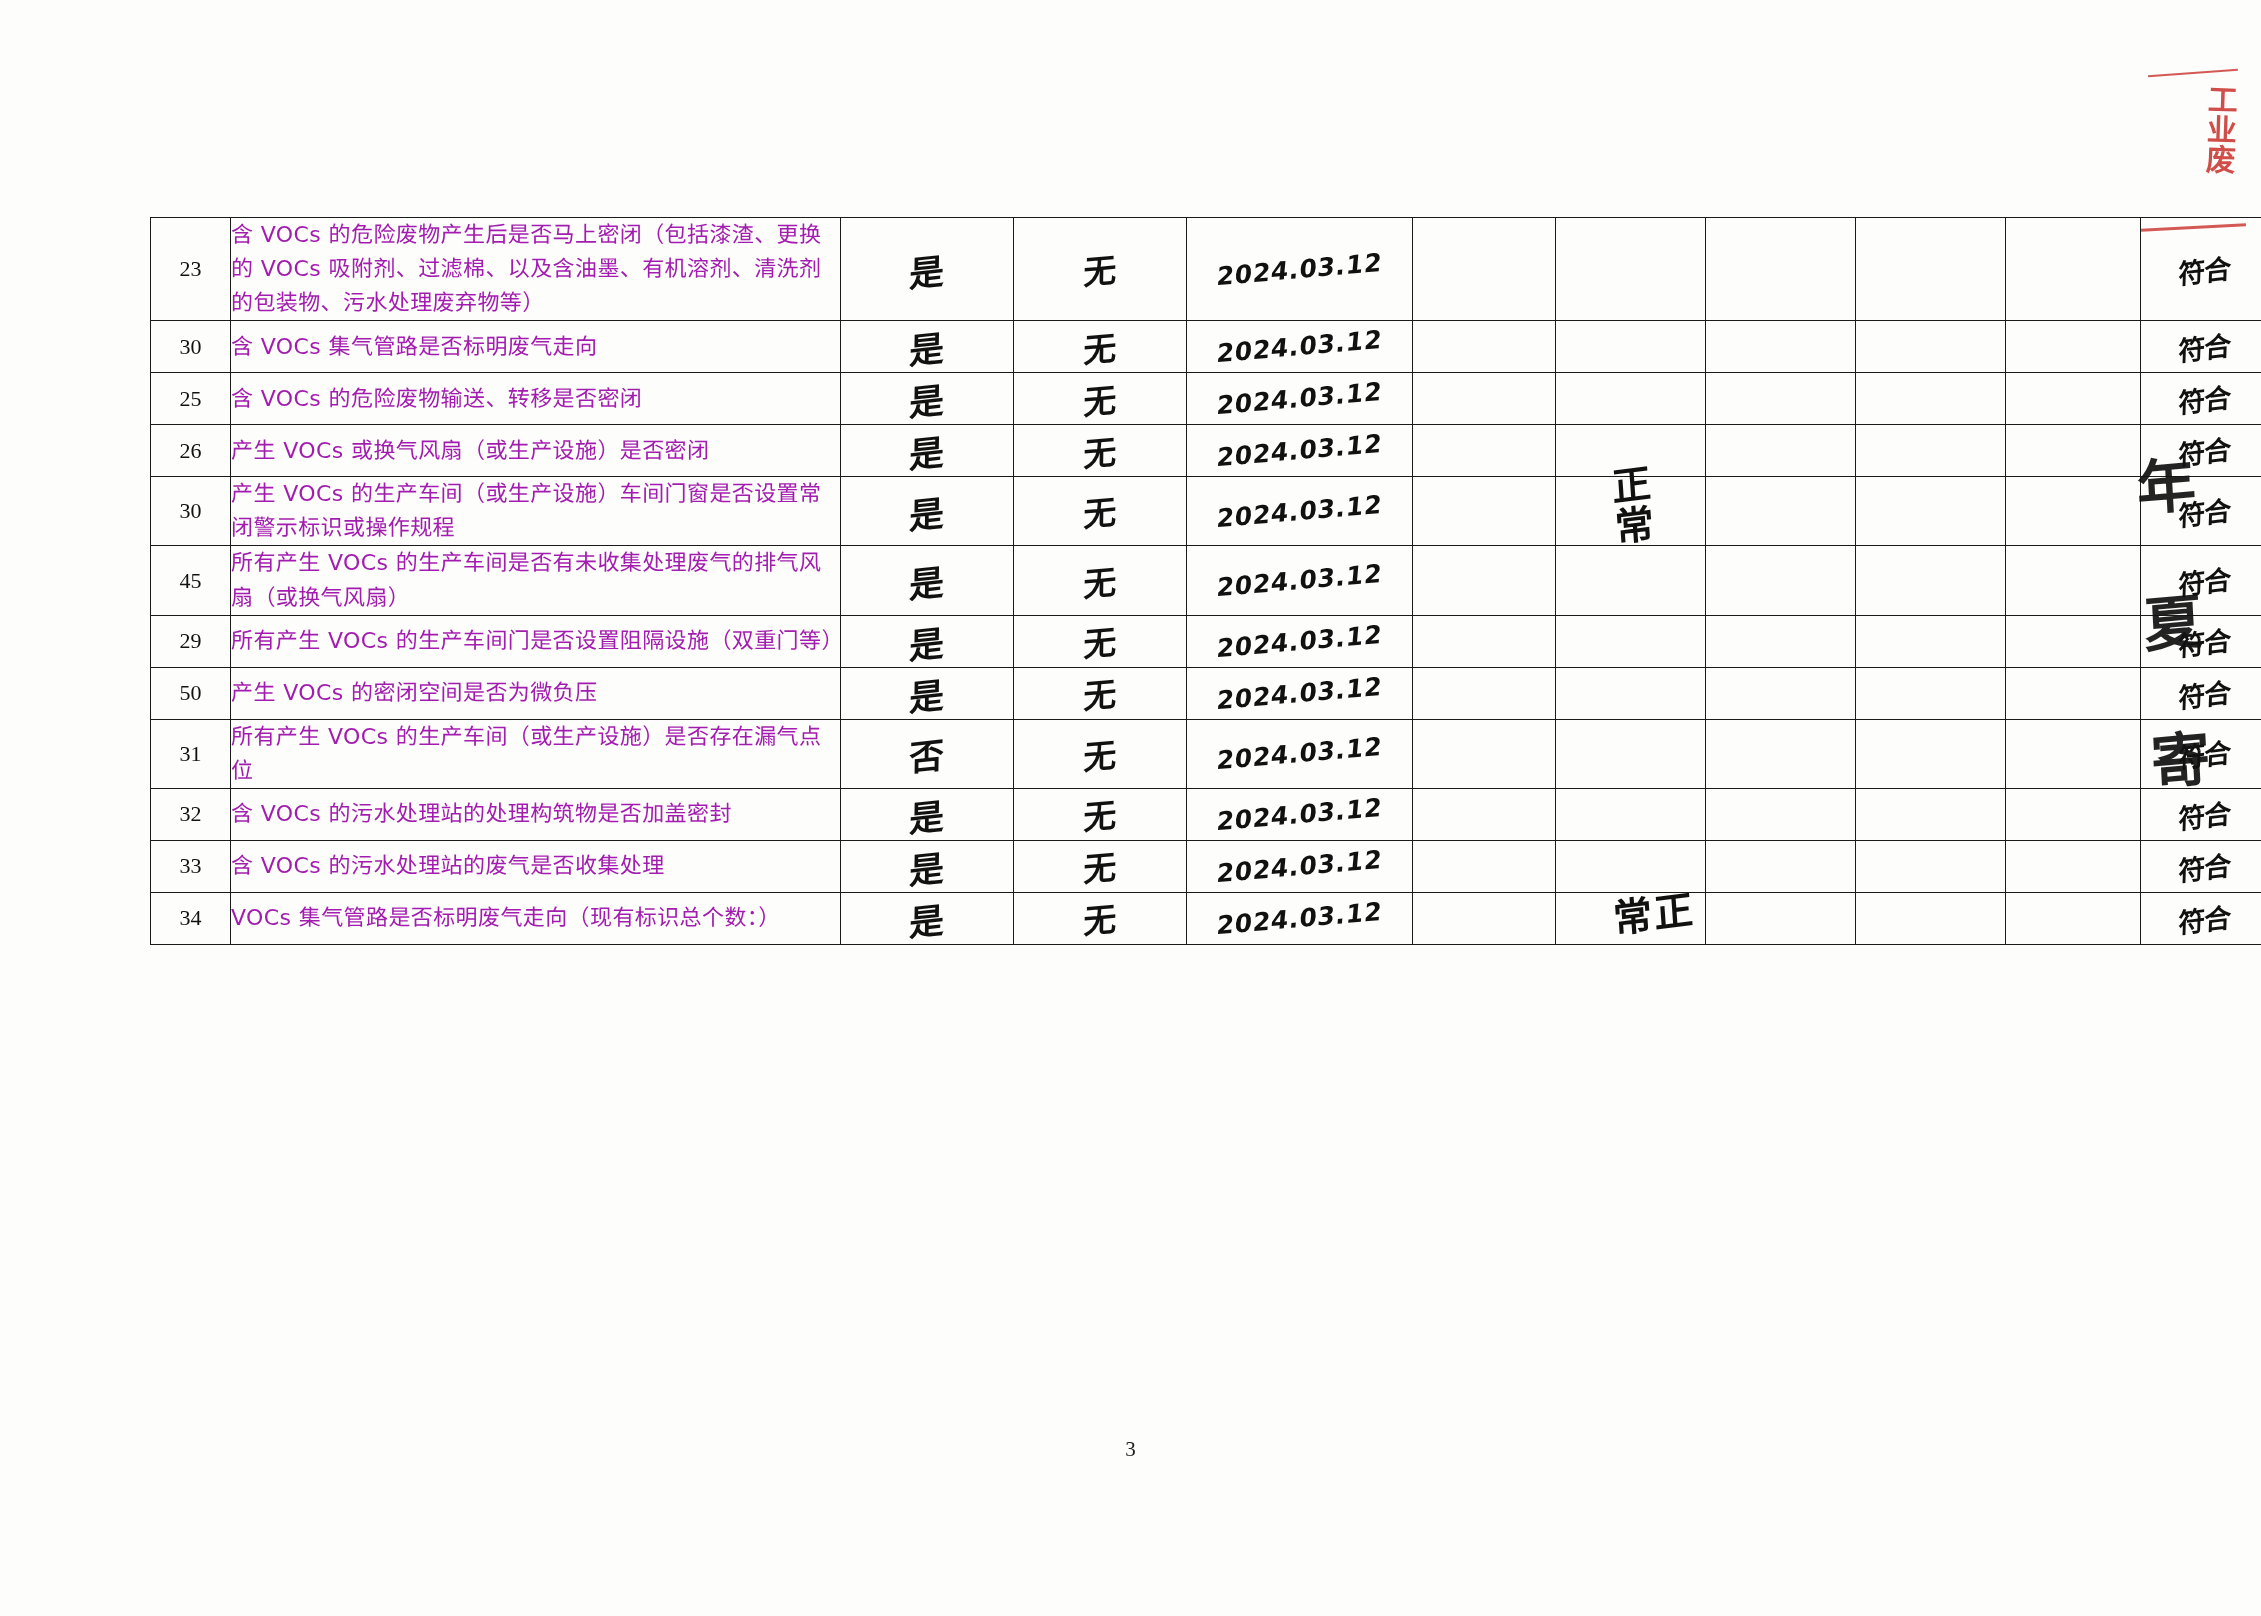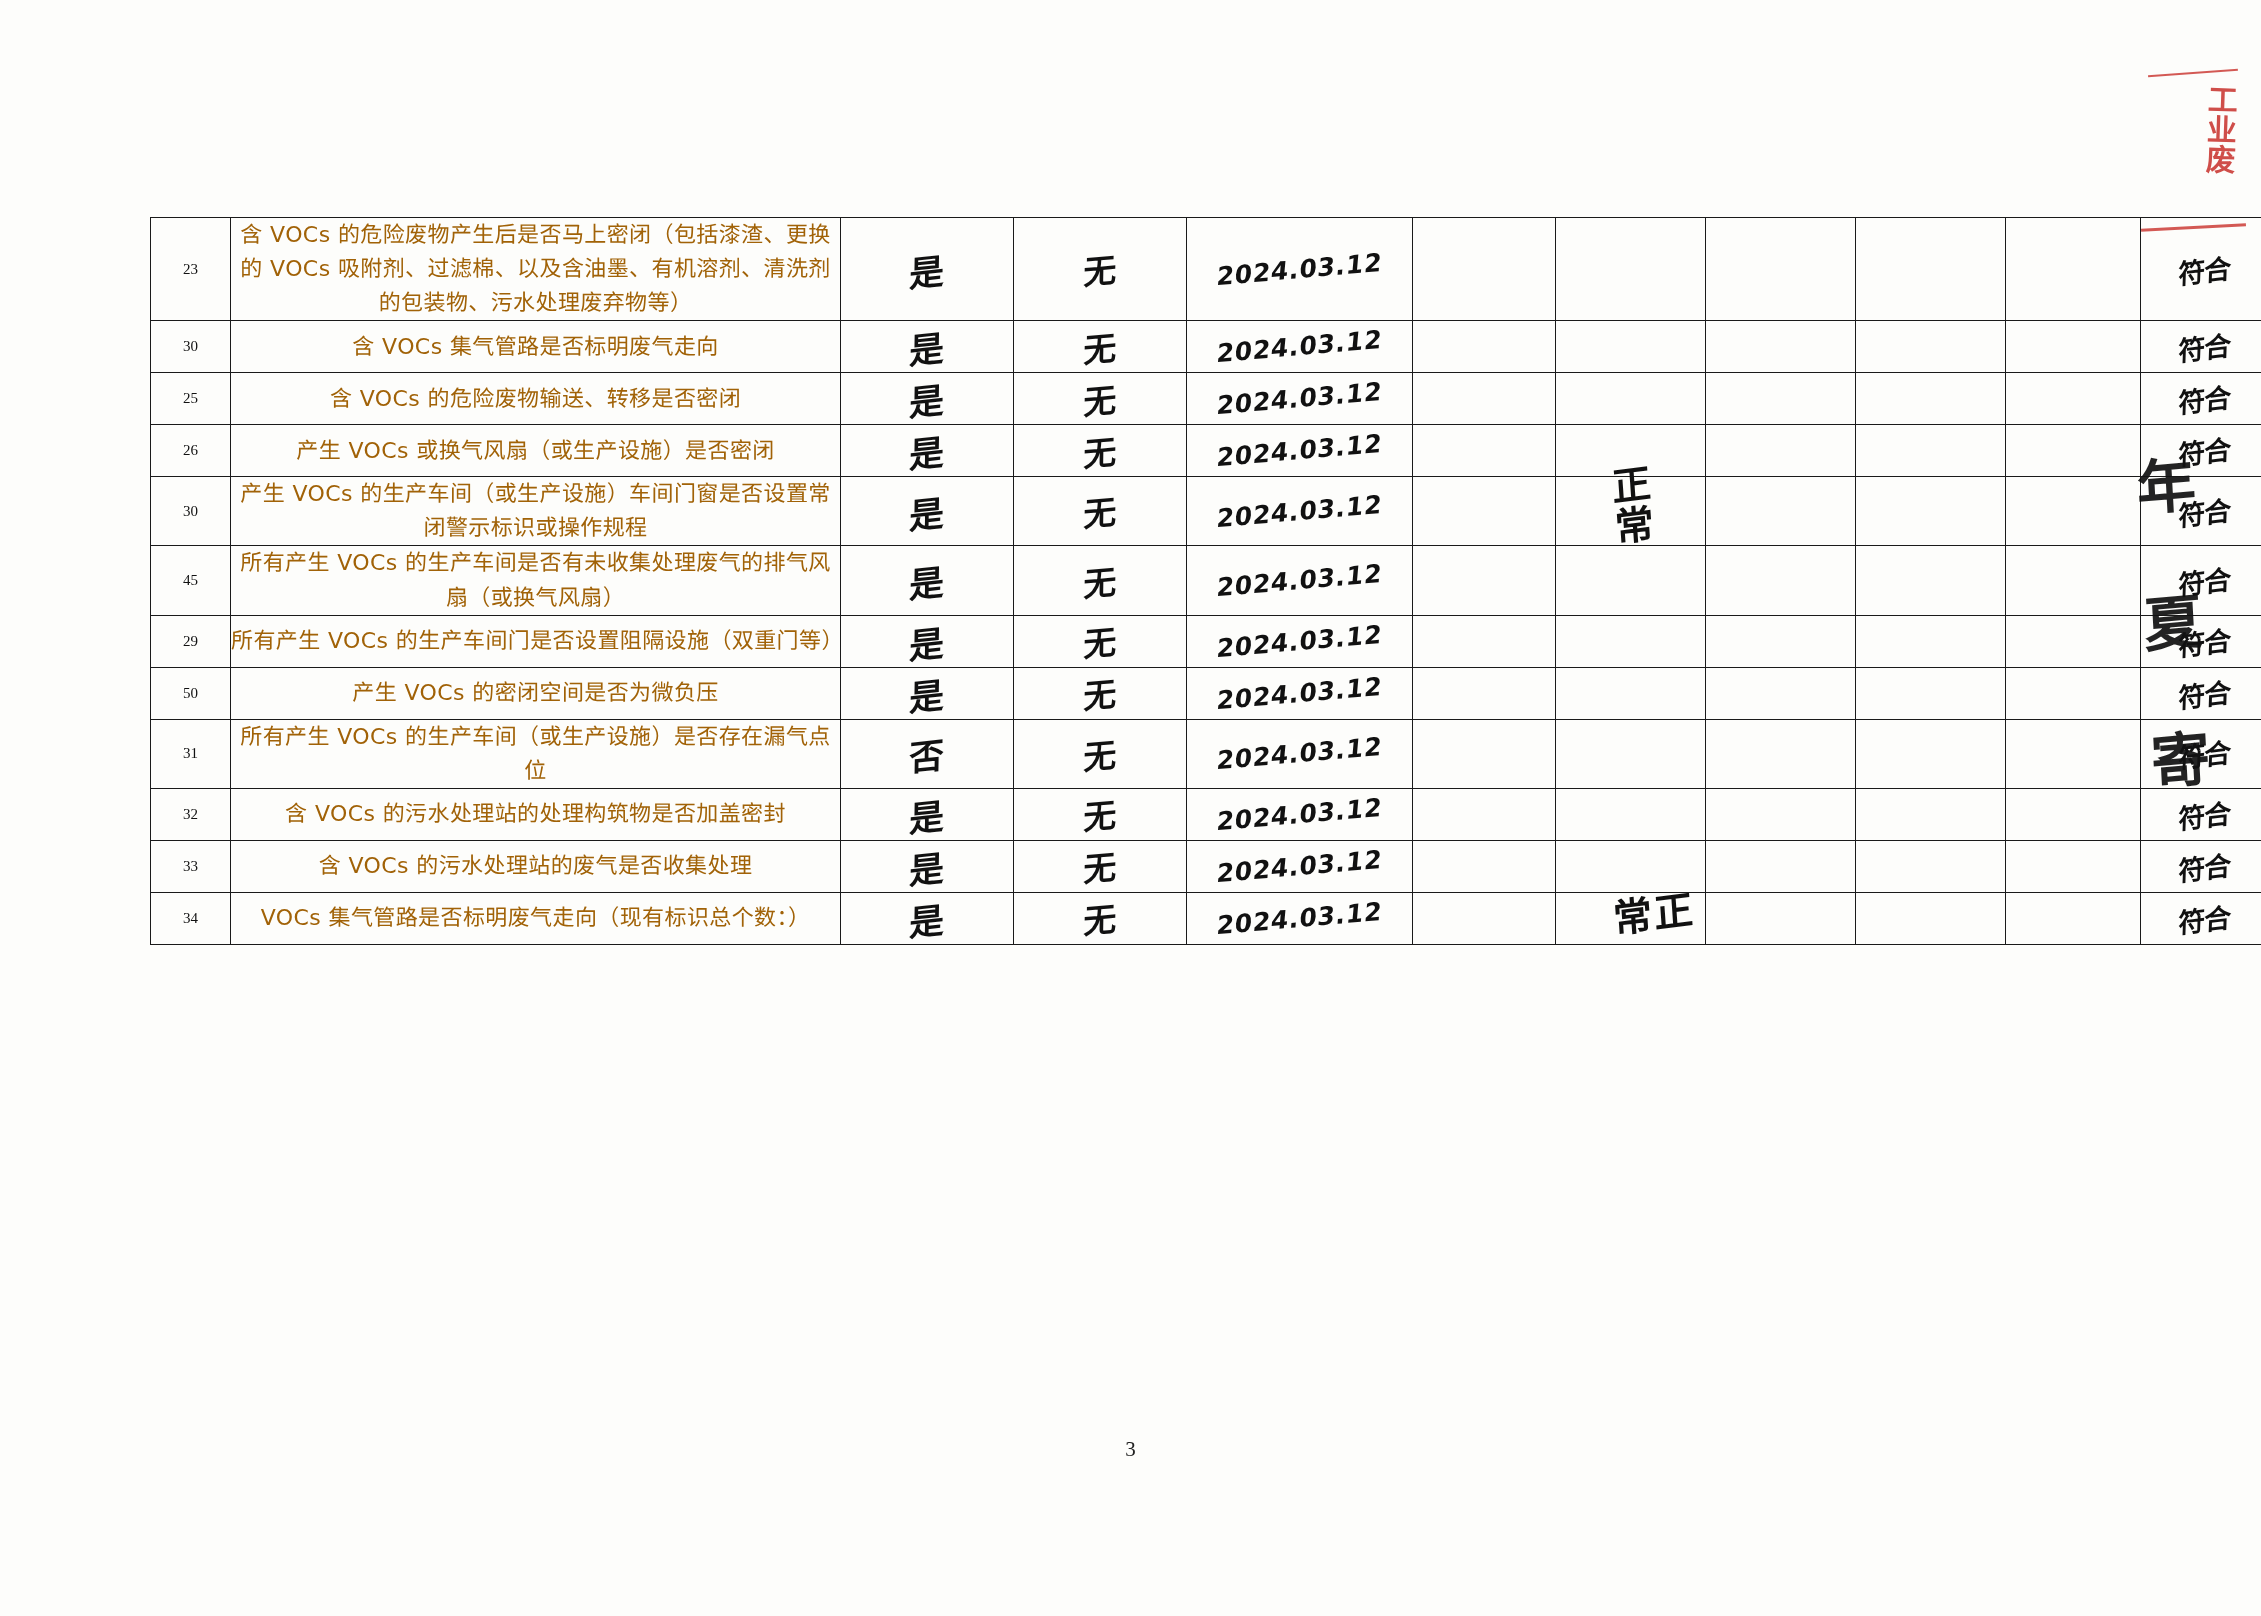--- a/index.html
+++ b/index.html
@@ -49,32 +49,32 @@
   .col-date    { width: 226px; }
   .col-note    { width: 143px; }
   .col-b1      { width: 150px; }
   .col-b2      { width: 150px; }
   .col-b3      { width: 150px; }
   .col-sign    { width: 135px; }
   .col-result  { width: 128px; }
 
   .cell-no {
     text-align: center;
-    font-size: 15px;
+    font-size: 22px;
     font-family: "Liberation Serif", serif;
     color: #111;
   }
   .cell-item {
-    text-align: center;
+    text-align: left;
     font-size: 22px;
     line-height: 1.55;
     padding: 9px 7.5px 9px 13.5px;
     font-family: "DejaVu Sans", "Liberation Sans", sans-serif;
     letter-spacing: 0.4px;
-    color: #a16207;
+    color: #a21caf;
   }
   .cell-blank { }
 
   
   .hand {
     font-family: "DejaVu Sans", "Liberation Sans", sans-serif;
     color: #111;
     display: block;
     text-align: center;
   }

